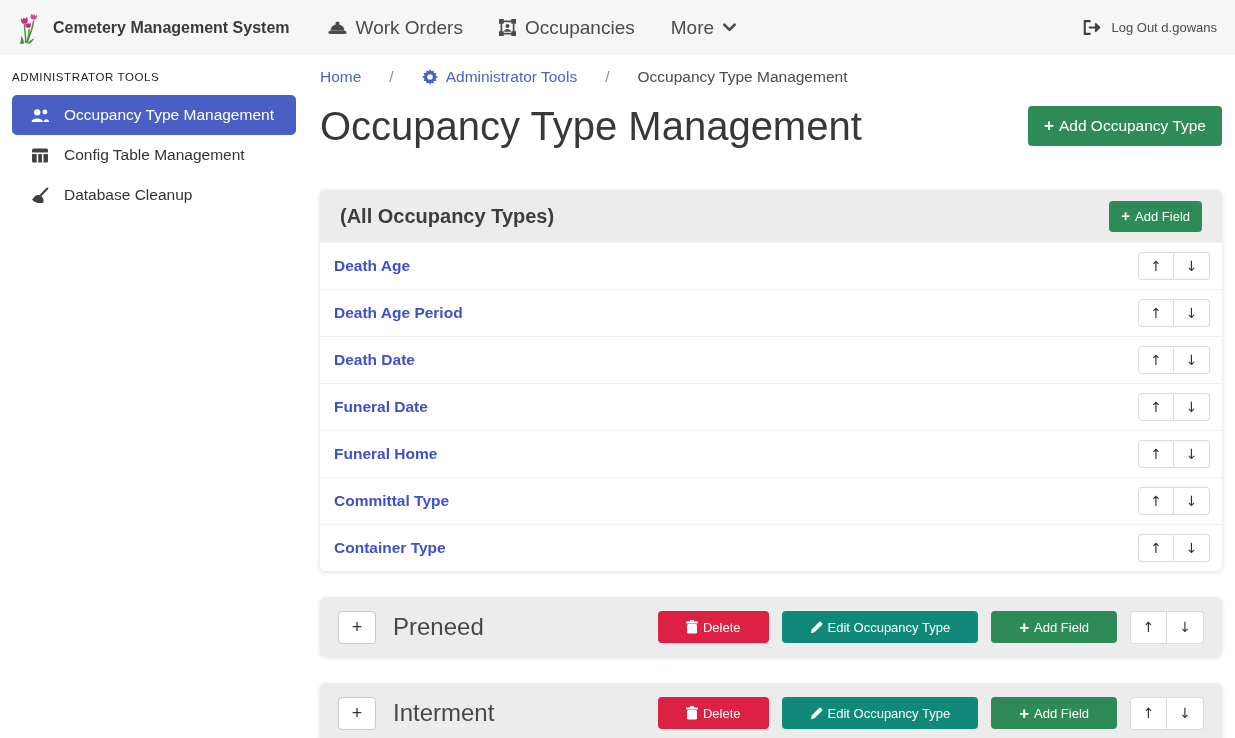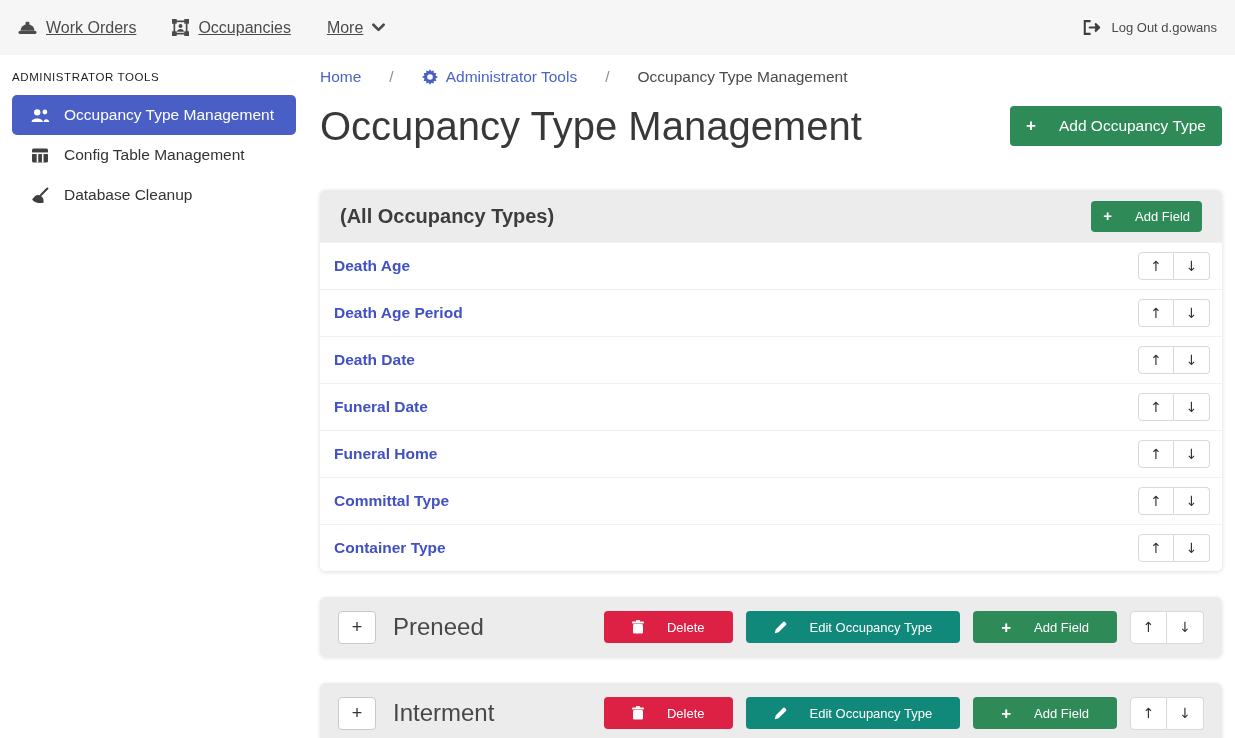--- a/index.html
+++ b/index.html
@@ -3,21 +3,21 @@
 <meta charset="utf-8">
 <style>
   html,body{margin:0;padding:0;background:#fff;}
   .screen{width:1235px;height:738px;position:relative;overflow:hidden;background:#fff;
           font-family:"Liberation Sans",sans-serif;color:#333;}
 
   
   .navbar{height:55px;background:#f6f6f6;display:flex;align-items:center;padding:0 18px;box-sizing:border-box;}
   .brand{display:flex;align-items:center;gap:11px;margin-right:38px;cursor:pointer;}
   .brand-label{font-weight:bold;font-size:16px;color:#3a3a3a;}
-  .nav-link{display:flex;align-items:center;gap:9px;color:#4b4b4b;font-size:16px;margin-right:36px;cursor:pointer;text-decoration:underline;}
+  .nav-link{display:flex;align-items:center;gap:9px;color:#4b4b4b;font-size:19px;margin-right:36px;cursor:pointer;}
   .nav-right{margin-left:auto;display:flex;align-items:center;gap:10px;color:#4b4b4b;font-size:13px;cursor:pointer;}
 
   
   .body-row{display:flex;height:683px;}
   .sidebar{width:300px;flex-shrink:0;padding-top:8px;box-sizing:border-box;}
   .sidebar-header{font-size:11.5px;letter-spacing:.6px;color:#1e1e1e;padding:8px 12px 12px 12px;}
   .side-item{height:40px;display:flex;align-items:center;margin:0 4px 0 12px;padding:0 6px 0 17px;
              border-radius:5px;color:#333;font-size:15.5px;gap:13px;cursor:pointer;}
   .side-item .si{width:22px;display:flex;justify-content:center;align-items:center;}
   .side-item svg{fill:#3f3f3f;}
@@ -31,21 +31,21 @@
   .breadcrumb{display:flex;align-items:center;gap:28px;font-size:15.5px;height:24px;}
   .crumb-link{color:#4a63c7;cursor:pointer;display:flex;align-items:center;gap:8px;}
   .crumb-sep{color:#909090;}
   .crumb-current{color:#4a4a4a;}
 
   
   .title-row{display:flex;align-items:center;justify-content:space-between;margin-top:9px;}
   .page-title{font-size:40px;font-weight:normal;color:#383838;margin:0;line-height:56px;}
 
   
-  .btn{display:inline-flex;align-items:center;gap:23px;border:none;border-radius:4px;color:#fff;
+  .btn{display:inline-flex;align-items:center;gap:5px;border:none;border-radius:4px;color:#fff;
        cursor:pointer;font-family:inherit;white-space:nowrap;}
   .btn .plus::before{content:"+";font-weight:bold;font-size:17px;line-height:1;}
   .btn-add-type{background:#2e8b57;height:40px;padding:0 16px;font-size:15.5px;}
   .btn-sm{height:31px;padding:0 12px;font-size:13px;}
   .btn-sm .plus::before{font-size:15px;}
   .btn-green{background:#2e8b57;}
   .btn-red{background:#dc2145;}
   .btn-teal{background:#11897a;}
 
   
@@ -79,20 +79,42 @@
   .btn-sm2{height:32px;padding:0 28px;font-size:13px;}
 
   .icon-svg{display:flex;align-items:center;}
 </style>
 </head>
 <body>
 
 <div class="screen">
 
   <div class="navbar">
+    <div class="brand">
+      <span class="icon-svg">
+        <svg width="24" height="32" viewBox="0 0 26 34">
+          <defs>
+            <path id="tulip" d="M-3.5 3 C-5 0.5 -5 -2.5 -3.5 -4 L-1.8 -1.5 0 -4.5 1.8 -1.5 3.5 -4 C5 -2.5 5 0.5 3.5 3 C1.5 4.5 -1.5 4.5 -3.5 3 Z"></path>
+          </defs>
+          <g stroke="#4e8f3a" stroke-width="1.6" fill="none">
+            <path d="M8 33 C9 27 7 20 7 13"></path>
+            <path d="M10 33 C12 26 16 18 17 9"></path>
+            <path d="M9 33 C11 29 12 24 12 18"></path>
+          </g>
+          <g fill="#4e8f3a">
+            <path d="M2 34 q2 -6 1 -9 q3.5 3.5 3.5 9 z"></path>
+            <path d="M10 34 q4 -5 8 -5.5 q-3.5 4.5 -5.5 5.5 z"></path>
+          </g>
+          <use href="#tulip" transform="translate(7,9) scale(0.8) rotate(-14)" fill="#c42b8c"></use>
+          <use href="#tulip" transform="translate(17,5) scale(0.75) rotate(14)" fill="#d8459f"></use>
+          <use href="#tulip" transform="translate(11,14) scale(0.68) rotate(-4)" fill="#c42b8c"></use>
+        </svg>
+      </span>
+      <span class="brand-label">Cemetery Management System</span>
+    </div>
 
     <div class="nav-link">
       <span class="icon-svg">
         <svg width="19" height="14" viewBox="0 0 20 14">
           <path d="M2.5 10 a7.5 7 0 0 1 15 0 z" fill="#4b4b4b"></path>
           <rect x="8" y="0.5" width="4" height="3.5" rx="1" fill="#4b4b4b"></rect>
           <rect x="0.5" y="10.2" width="19" height="3" rx="1.4" fill="#4b4b4b"></rect>
         </svg>
       </span>
       <span>Work Orders</span>

